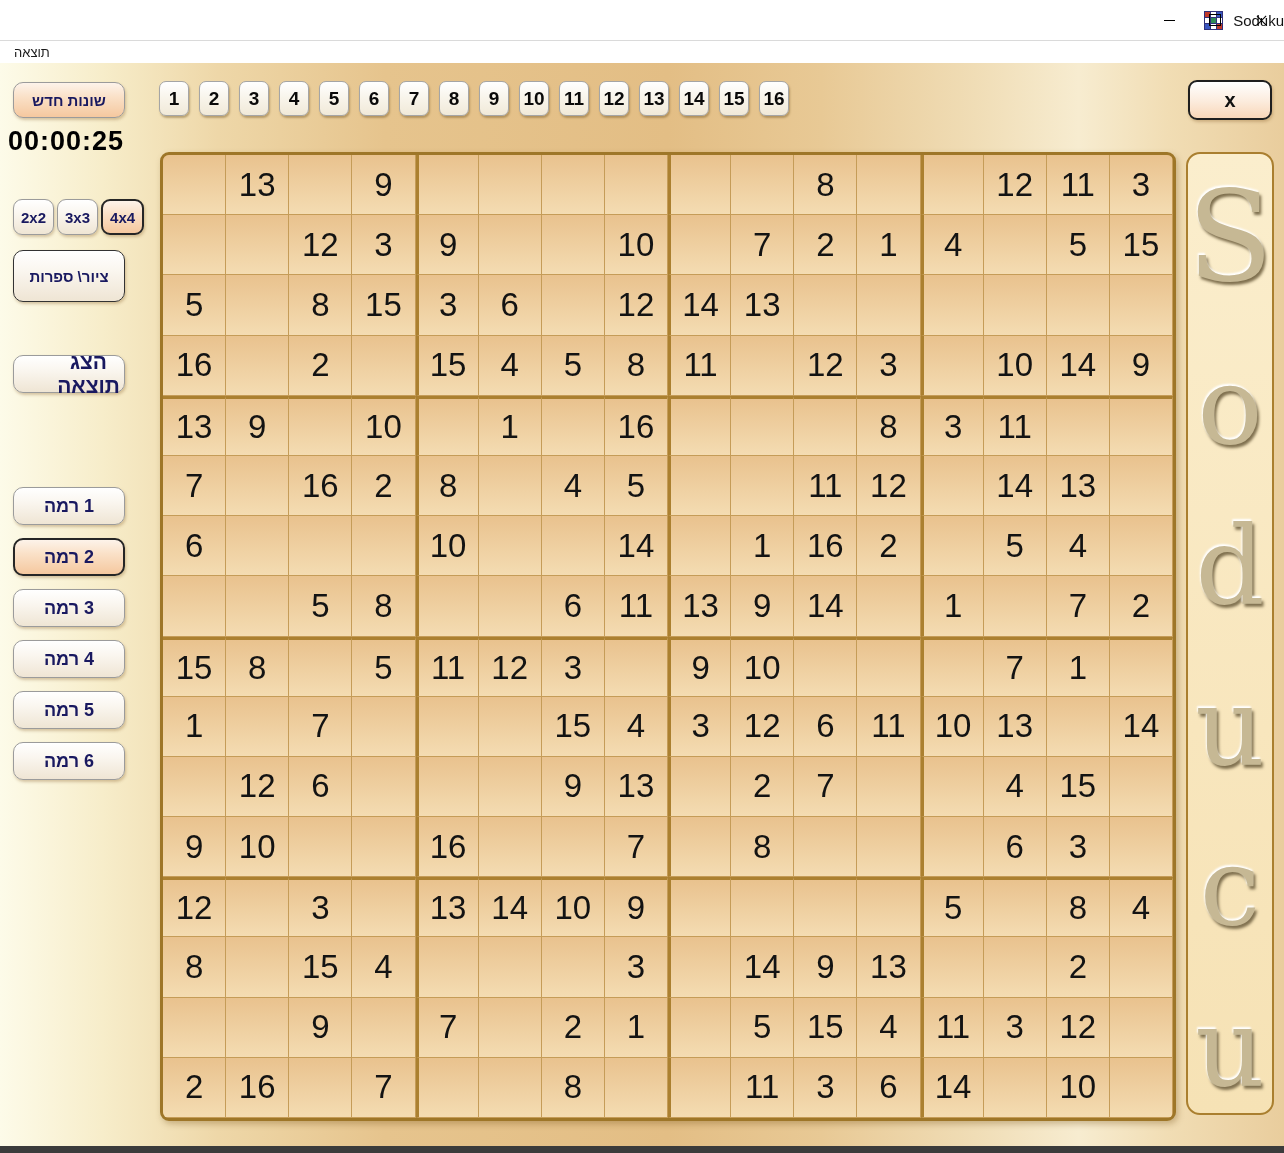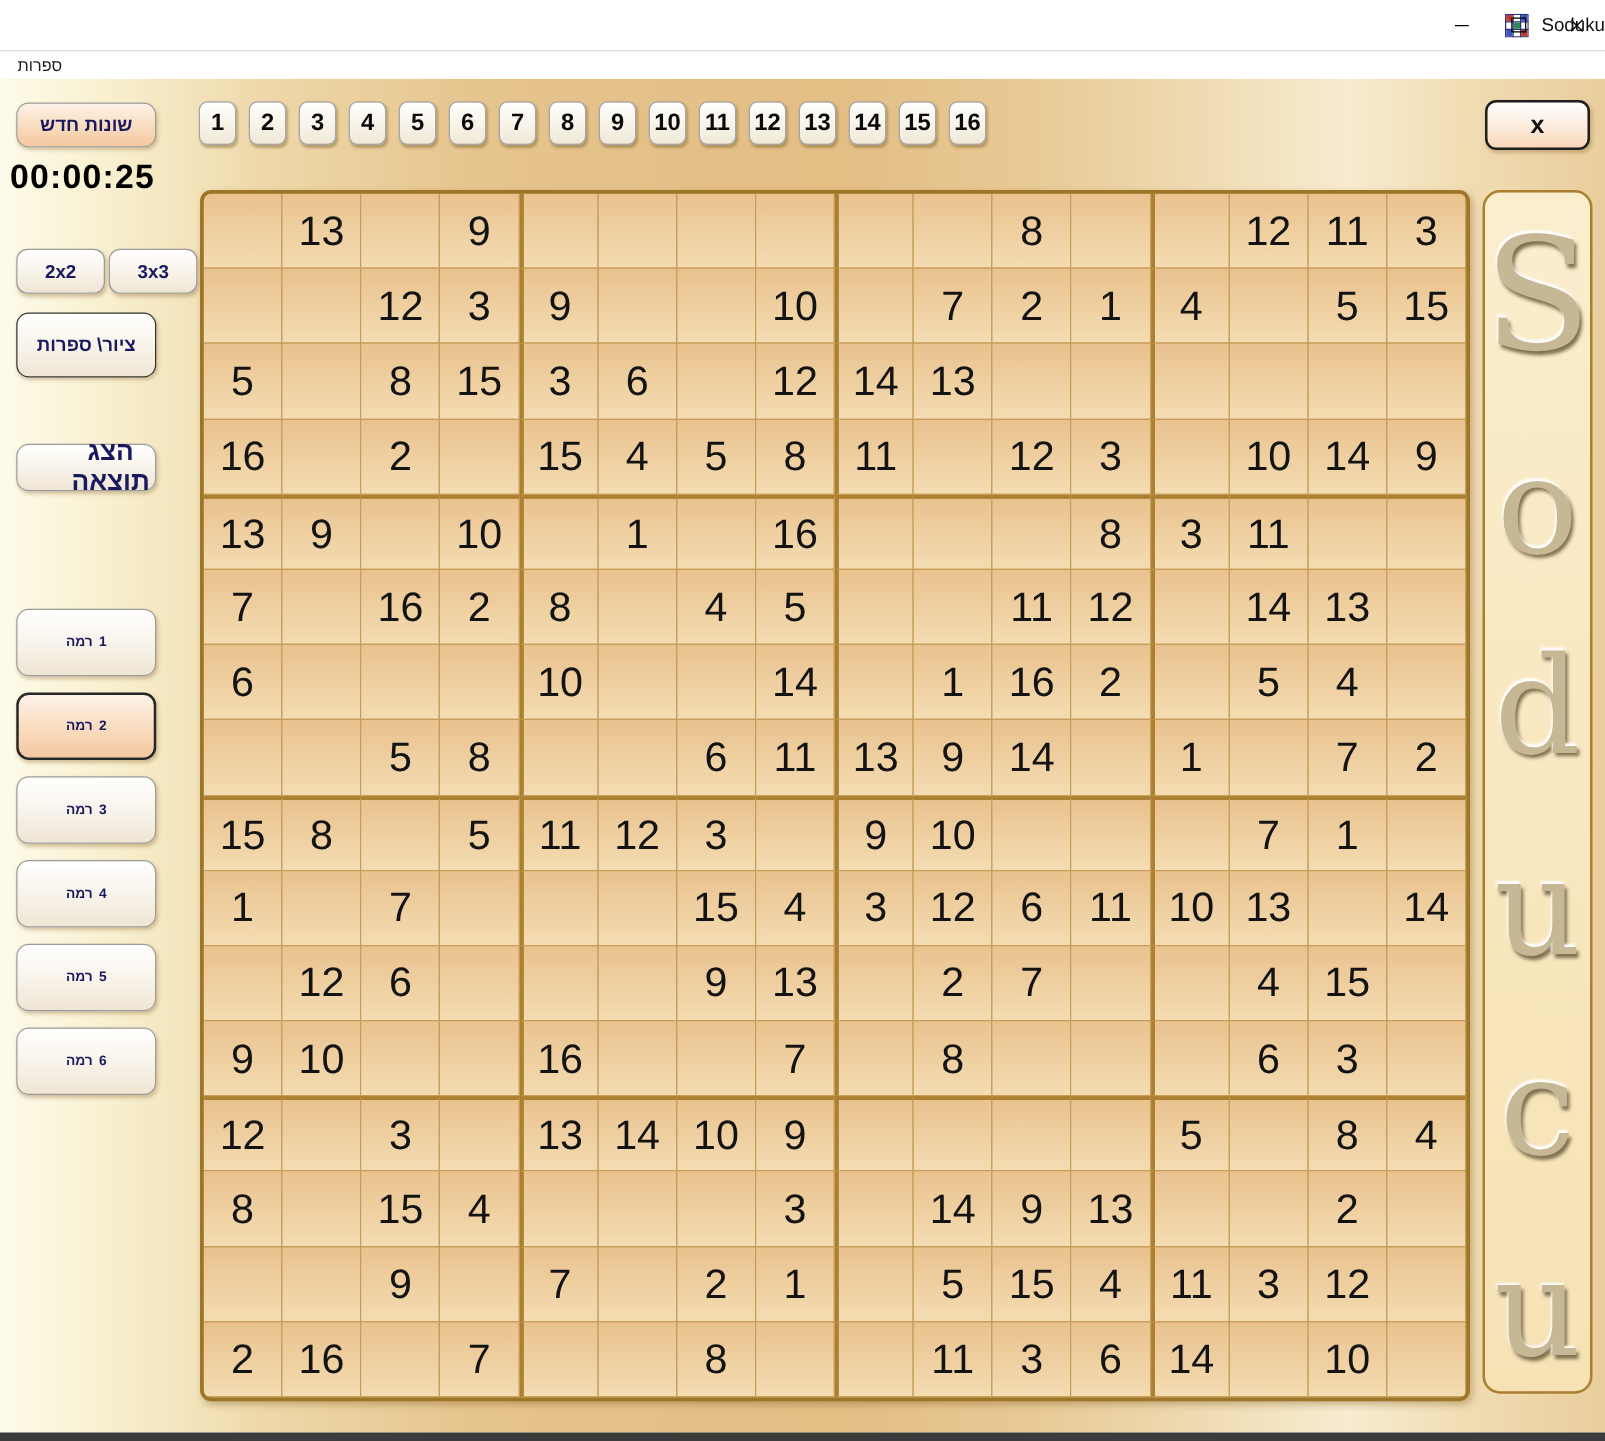--- a/index.html
+++ b/index.html
@@ -36,27 +36,27 @@
        border:1px solid #9b9b9b;border-radius:10px;color:#191960;font-weight:bold;
        font-family:"Liberation Sans",sans-serif;display:flex;align-items:center;
        justify-content:center;box-shadow:1px 2px 3px rgba(140,100,50,.35);padding:0;}
   .btn.peach{background:linear-gradient(180deg,#fdf3ea 0%,#fae1c8 40%,#f5c89f 100%);}
   .btn.selected{border:2px solid #262626;}
 
   .newgame-btn{position:absolute;left:13px;top:19px;width:112px;height:36px;font-size:15px;}
   .timer{position:absolute;left:8px;top:63px;width:124px;text-align:left;
          font-size:27px;font-weight:bold;color:#000;letter-spacing:1px;}
   .size-row{position:absolute;left:13px;top:136px;display:flex;gap:3px;align-items:center;}
-  .size-btn{height:36px;padding:0 22px;font-size:15px;border-radius:9px;}
+  .size-btn{height:36px;padding:0 7px;font-size:15px;border-radius:9px;}
   .mode-btn{position:absolute;left:13px;top:187px;width:112px;height:52px;font-size:15px;
             border:1px solid #333;}
   .result-btn{position:absolute;left:13px;top:292px;width:112px;height:38px;font-size:21px;padding-left:39px;}
   .levels{position:absolute;left:13px;top:424px;width:112px;display:flex;
           flex-direction:column;gap:13px;}
-  .level-btn{width:112px;height:54px;font-size:11px;gap:5px;}
+  .level-btn{width:112px;height:38px;font-size:18px;gap:5px;}
 
   
   .numbers{position:absolute;left:159px;top:18px;display:flex;gap:10px;}
   .numbtn{width:30px;height:35px;border:1px solid #a5a5a5;border-radius:7px;
           background:linear-gradient(180deg,#ffffff 0%,#f8f4ea 50%,#f0e9d8 100%);
           font-weight:bold;font-size:19px;color:#0a0a0a;display:flex;align-items:center;
           justify-content:center;box-shadow:1px 2px 2px rgba(120,90,40,.45);
           font-family:"Liberation Sans",sans-serif;}
 
   
@@ -113,21 +113,21 @@
     <div class="wc">
         <div class="max-glyph"></div>
       </div>
     <div class="wc">
         <div class="close-glyph"></div>
       </div>
   </div>
 </div>
 
 <div class="menubar">
-  <span class="menu-item">ספרות</span>
+  <span class="menu-item">תוצאה</span>
 </div>
 
 <div class="main">
   <button class="btn peach newgame-btn">שונות חדש</button>
   <div class="timer">00:00:25</div>
   <div class="size-row" id="size-row">
       <button class="btn size-btn">2x2</button>
       <button class="btn size-btn">3x3</button>
       <button class="btn size-btn peach selected">4x4</button>
     </div>

